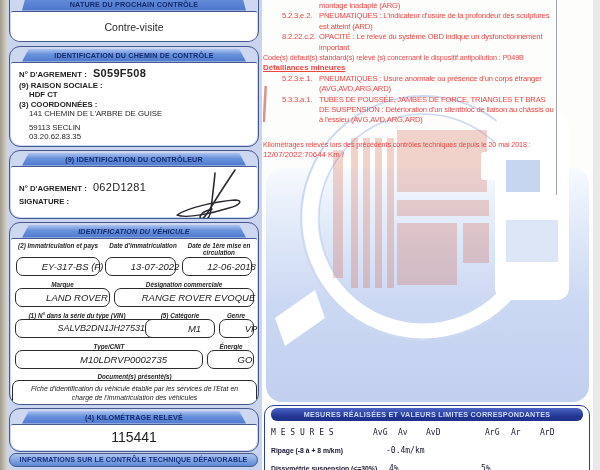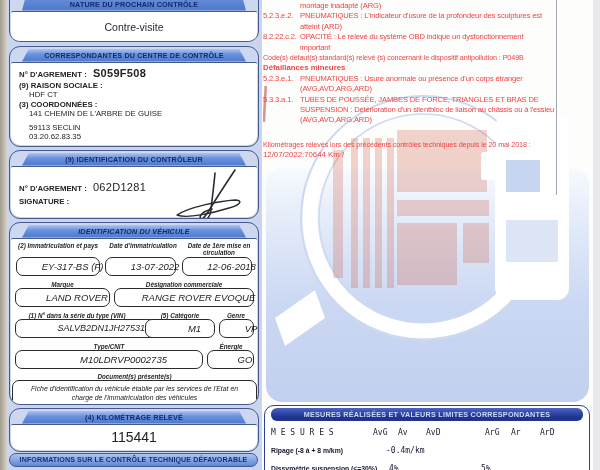--- a/index.html
+++ b/index.html
@@ -32,25 +32,25 @@
   .agval2{font-size:11px;font-weight:500;letter-spacing:.3px;}
   .info-pill{position:absolute;left:9px;top:453px;width:249px;height:14px;box-sizing:border-box;
        border:1px solid #46588c;border-radius:8px;
        background:linear-gradient(180deg,#aec4ee,#5d87d6);
        display:flex;align-items:center;justify-content:center;
        font-size:7.1px;font-weight:700;color:#13307c;letter-spacing:.1px;white-space:nowrap;}
 
   
   .rcol{position:absolute;left:263px;top:0;width:292px;color:#ef4444;}
   .drow{display:flex;align-items:flex-start;}
-  .dcode{flex:none;width:37px;font-size:7.6px;line-height:10.4px;letter-spacing:-.15px;}
+  .dcode{flex:none;width:37px;font-size:7.6px;line-height:10.4px;letter-spacing:-.15px;padding-left:19px;}
   .dtxt{flex:1;font-size:7.6px;line-height:10.4px;letter-spacing:-.15px;}
   .note{font-size:7.8px;line-height:10.4px;white-space:nowrap;transform:scaleX(.92);
         transform-origin:left center;letter-spacing:-.1px;}
-  .minor{font-size:7.8px;line-height:10.4px;font-weight:700;}
+  .minor{font-size:7.8px;line-height:10.4px;font-weight:700;text-decoration:underline;}
   .kmh{margin-top:14px;}
 
   .panel{position:absolute;left:266px;top:168px;width:323px;height:234px;border-radius:16px;
        background:linear-gradient(180deg,#f7fafe 0%,#e4ecf9 22%,#cbd8f3 58%,#c2d0ef 100%);}
   .wm{position:absolute;left:263px;top:60px;width:330px;height:345px;pointer-events:none;}
 
   
   .mes{position:absolute;left:264px;top:405px;width:326px;height:80px;box-sizing:border-box;
        background:#fff;border:1.5px solid #2c4096;border-radius:10px 10px 0 0;overflow:hidden;}
   .mes-head{height:13px;margin:2px 6px 0;border-radius:6px;
@@ -73,27 +73,27 @@
     <div class="sec-head" style="height:24px;align-items:flex-end;padding-bottom:2px;">
       <span>NATURE DU PROCHAIN CONTRÔLE</span>
     </div>
     <div class="sec-body" style="height:31px;display:flex;align-items:center;justify-content:center;">
       <span style="font-size:10.5px;color:#2a2a2a;">Contre-visite</span>
     </div>
   </div>
 
   <div class="sec" style="top:46px;height:101px;">
     <div class="sec-head">
-      <span>CORRESPONDANTES DU CENTRE DE CONTRÔLE</span>
+      <span>IDENTIFICATION DU CHEMIN DE CONTRÔLE</span>
     </div>
     <div class="sec-body" style="height:82px;">
       <div class="ln" style="left:8px;top:4px;"><b>N° D'AGREMENT :</b>
         <span class="agval" style="margin-left:4px;">S059F508</span></div>
       <div class="ln" style="left:8px;top:18px;"><b>(9) RAISON SOCIALE :</b></div>
-      <div class="ln" style="left:18px;top:27px;">HDF CT</div>
+      <div class="ln" style="left:18px;top:27px;font-weight:bold;">HDF CT</div>
       <div class="ln" style="left:8px;top:37px;"><b>(3) COORDONNÉES :</b></div>
       <div class="ln" style="left:18px;top:46px;">141 CHEMIN DE L'ARBRE DE GUISE</div>
       <div class="ln" style="left:18px;top:60px;">59113 SECLIN</div>
       <div class="ln" style="left:18px;top:69px;">03.20.62.83.35</div>
     </div>
   </div>
 
   <div class="sec" style="top:150px;height:69px;">
     <div class="sec-head">
       <span>(9) IDENTIFICATION DU CONTRÔLEUR</span>

